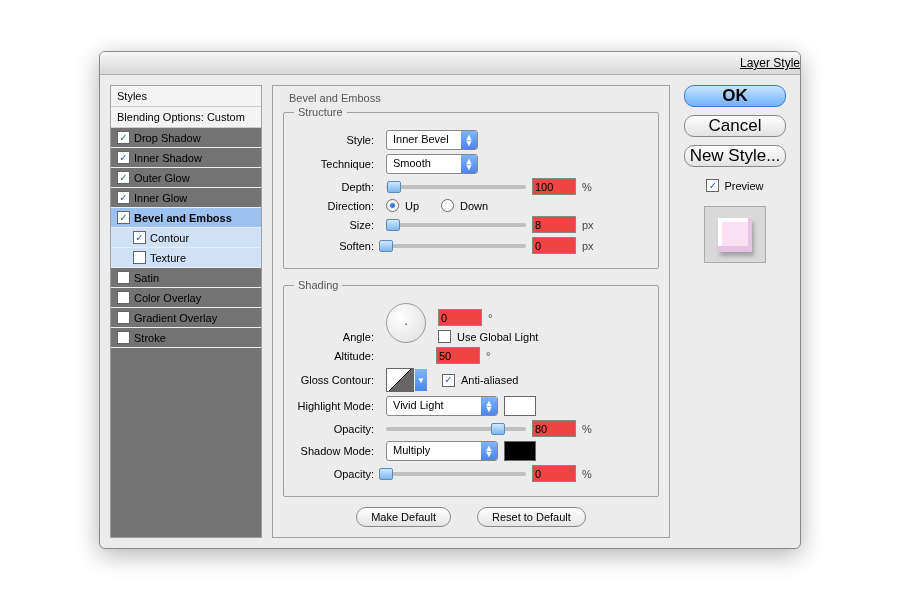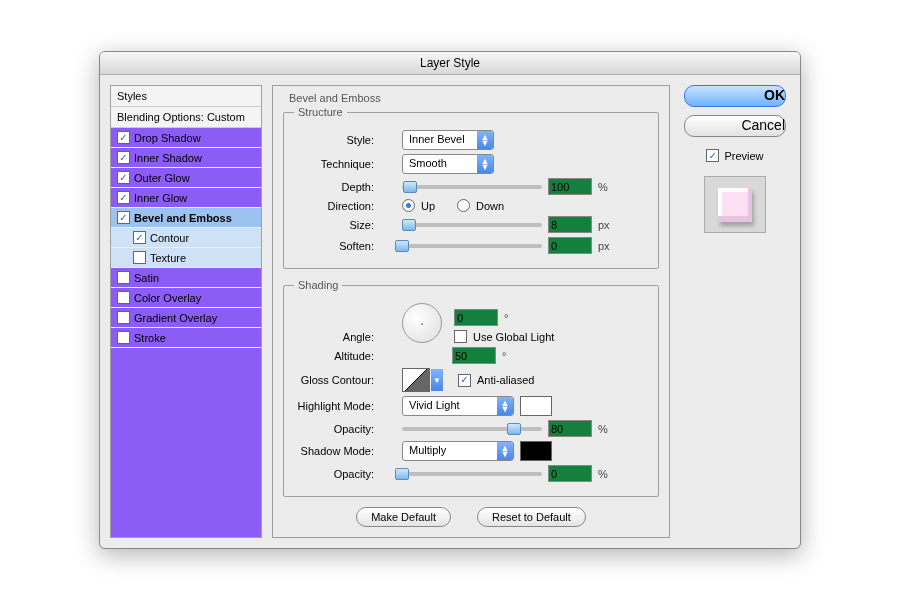--- a/index.html
+++ b/index.html
@@ -17,35 +17,36 @@
     width: 700px;
     background: #ececec;
     border: 1px solid #888;
     border-radius: 6px;
     box-shadow: 0 6px 25px rgba(0,0,0,0.3);
     overflow: hidden;
   }
   .titlebar {
     height: 22px;
     line-height: 22px;
-    text-align: center;
+    text-align: right;
     font-size: 12px;
     background: linear-gradient(#f7f7f7, #d8d8d8);
     border-bottom: 1px solid #b0b0b0;
+    text-decoration: underline;
   }
   .content {
     display: flex;
     padding: 10px;
     gap: 10px;
   }
   
   .stylelist {
     width: 150px;
     border: 1px solid #a0a0a0;
-    background: #8b5cf6;
+    background: #737373;
   }
   .stylelist .header, .stylelist .subheader {
     padding: 4px 6px;
     border-bottom: 1px solid #ccc;
     background: #f4f4f4;
   }
   .stylelist .item {
     display: flex;
     align-items: center;
     gap: 4px;
@@ -88,21 +89,21 @@
   }
   .row {
     display: flex;
     align-items: center;
     gap: 6px;
     margin: 4px 0;
   }
   .row .lab {
     width: 80px;
     text-align: right;
-    margin-right: 22px;
+    margin-right: 6px;
   }
   .track {
     position: relative;
     flex: 1;
     max-width: 140px;
     height: 4px;
     background: #bfbfbf;
     border-radius: 2px;
   }
   .thumb {
@@ -114,21 +115,21 @@
     border: 1px solid #5a8abf;
     border-radius: 2px;
     transform: translateX(-50%);
   }
   input.num {
     width: 38px;
     height: 15px;
     font-size: 11px;
     border: 1px solid #888;
     padding: 0 2px;
-    background:#15803d;
+    background:#ef4444;
   }
   .unit { color:#444; }
   .combo {
     display: inline-flex;
     align-items: stretch;
     height: 18px;
     border: 1px solid #888;
     border-radius: 3px;
     overflow: hidden;
     background: #fff;
@@ -202,23 +203,23 @@
     flex-direction:column;
     gap:8px;
     align-items:center;
   }
   .macbtn {
     width: 100px;
     height: 20px;
     border:1px solid #888;
     border-radius: 10px;
     background: linear-gradient(#fff,#e2e2e2);
-    text-align:right;
+    text-align:center;
     line-height:19px;
-    font-size:14px;
+    font-size:17px;
     cursor:default;
   }
   .macbtn.primary {
     background: linear-gradient(#c9e4ff,#6fb2ff);
     border-color:#3a78d6;
     font-weight:bold;
   }
   .preview-chk { display:flex; align-items:center; gap:5px; margin-top:4px; }
   .preview-box {
     margin-top:6px;
@@ -421,20 +422,21 @@
 
       <div class="btnrow">
         <span class="pillbtn">Make Default</span>
         <span class="pillbtn">Reset to Default</span>
       </div>
     </div>
 
     <div class="right">
       <div class="macbtn primary">OK</div>
       <div class="macbtn">Cancel</div>
+      <div class="macbtn">New Style...</div>
       <div class="preview-chk">
         <span class="chk on"></span>
         <span>Preview</span>
       </div>
       <div class="preview-box">
         <div class="preview-shape"></div>
       </div>
     </div>
 
   </div>

